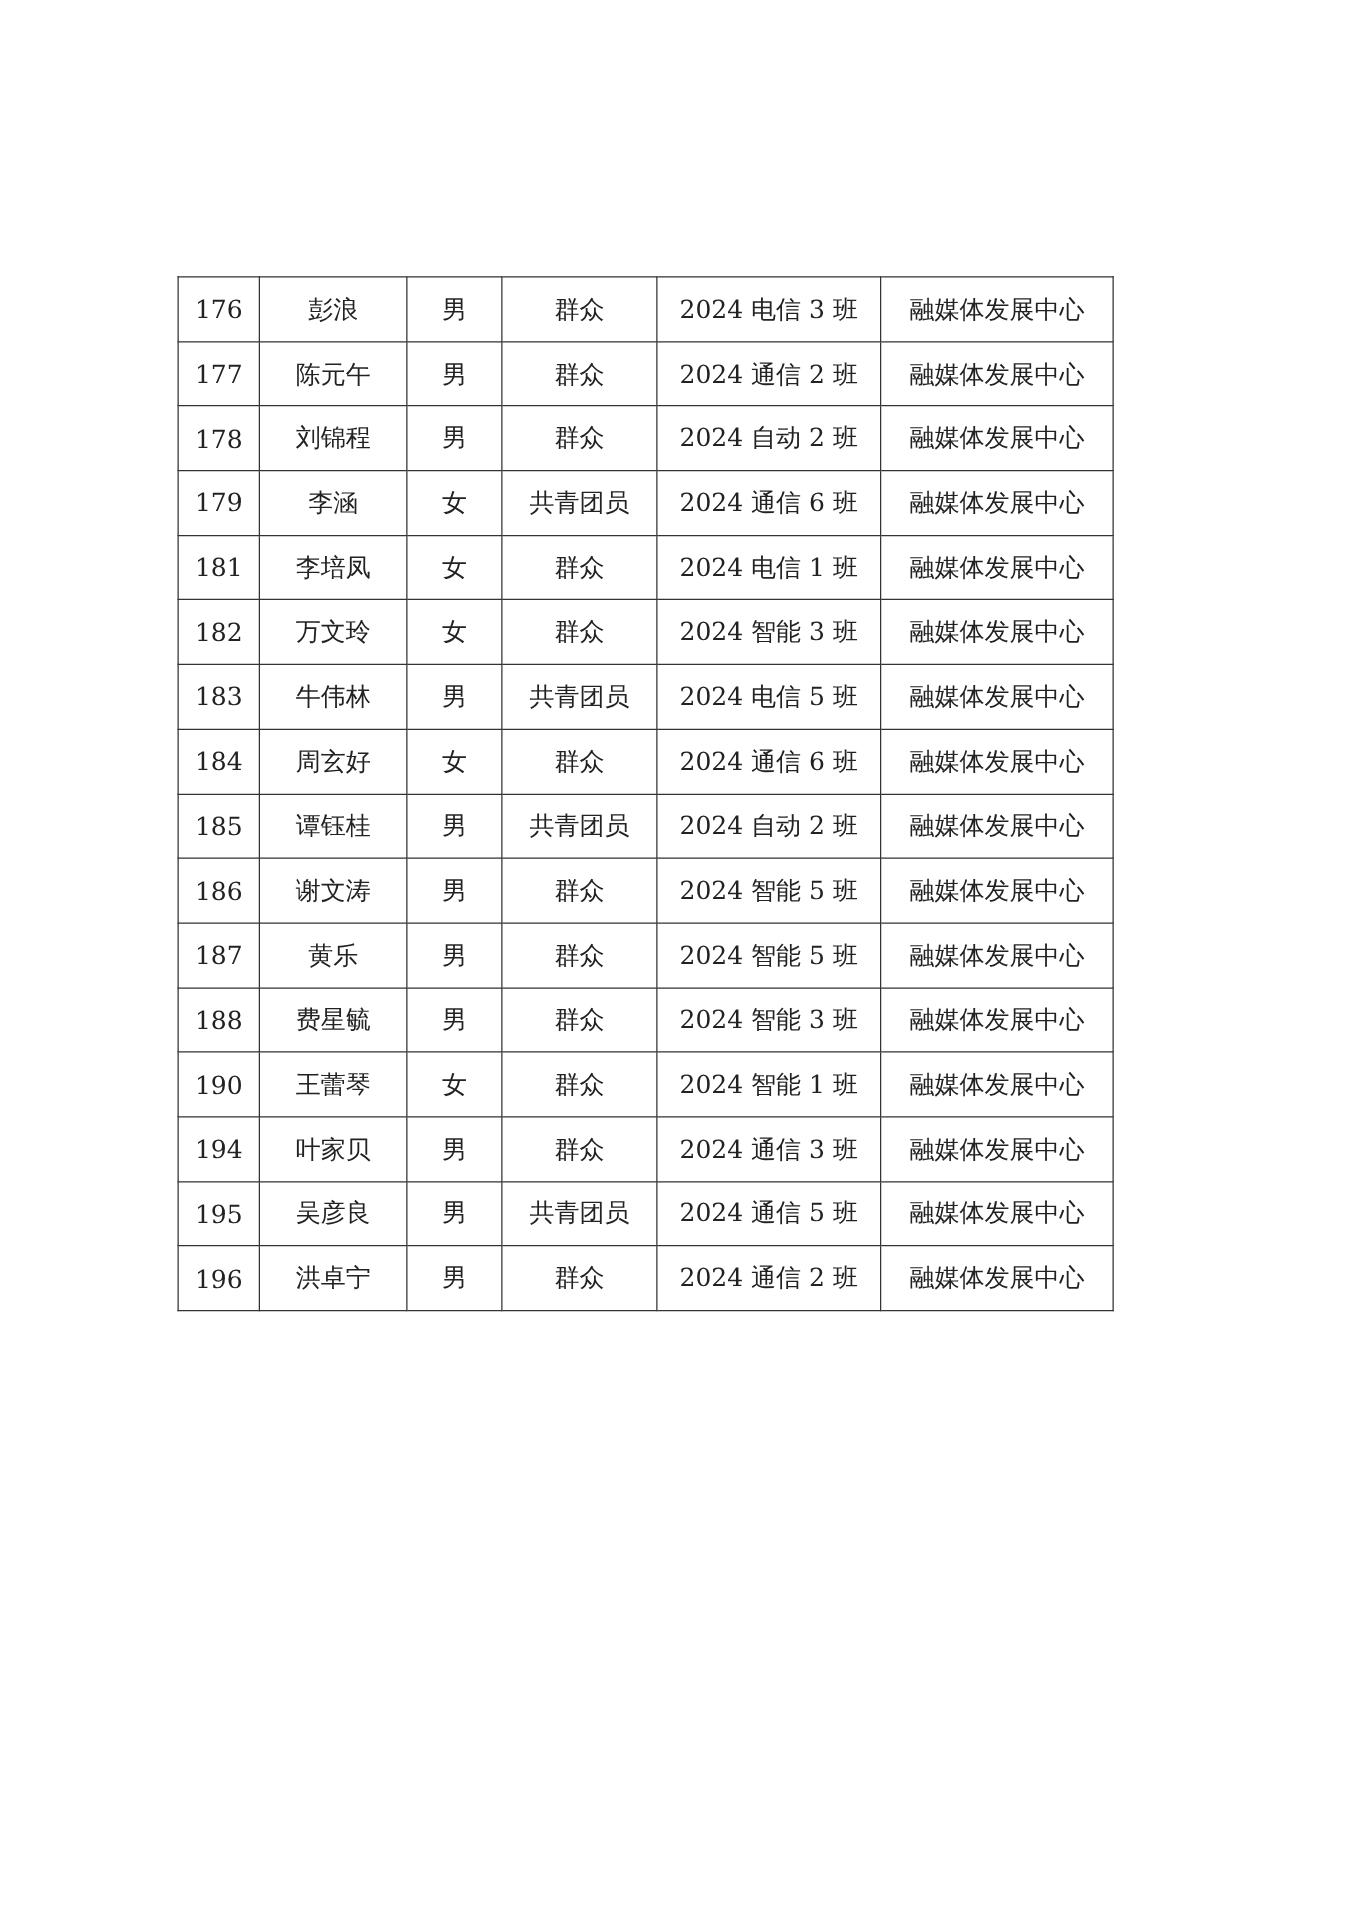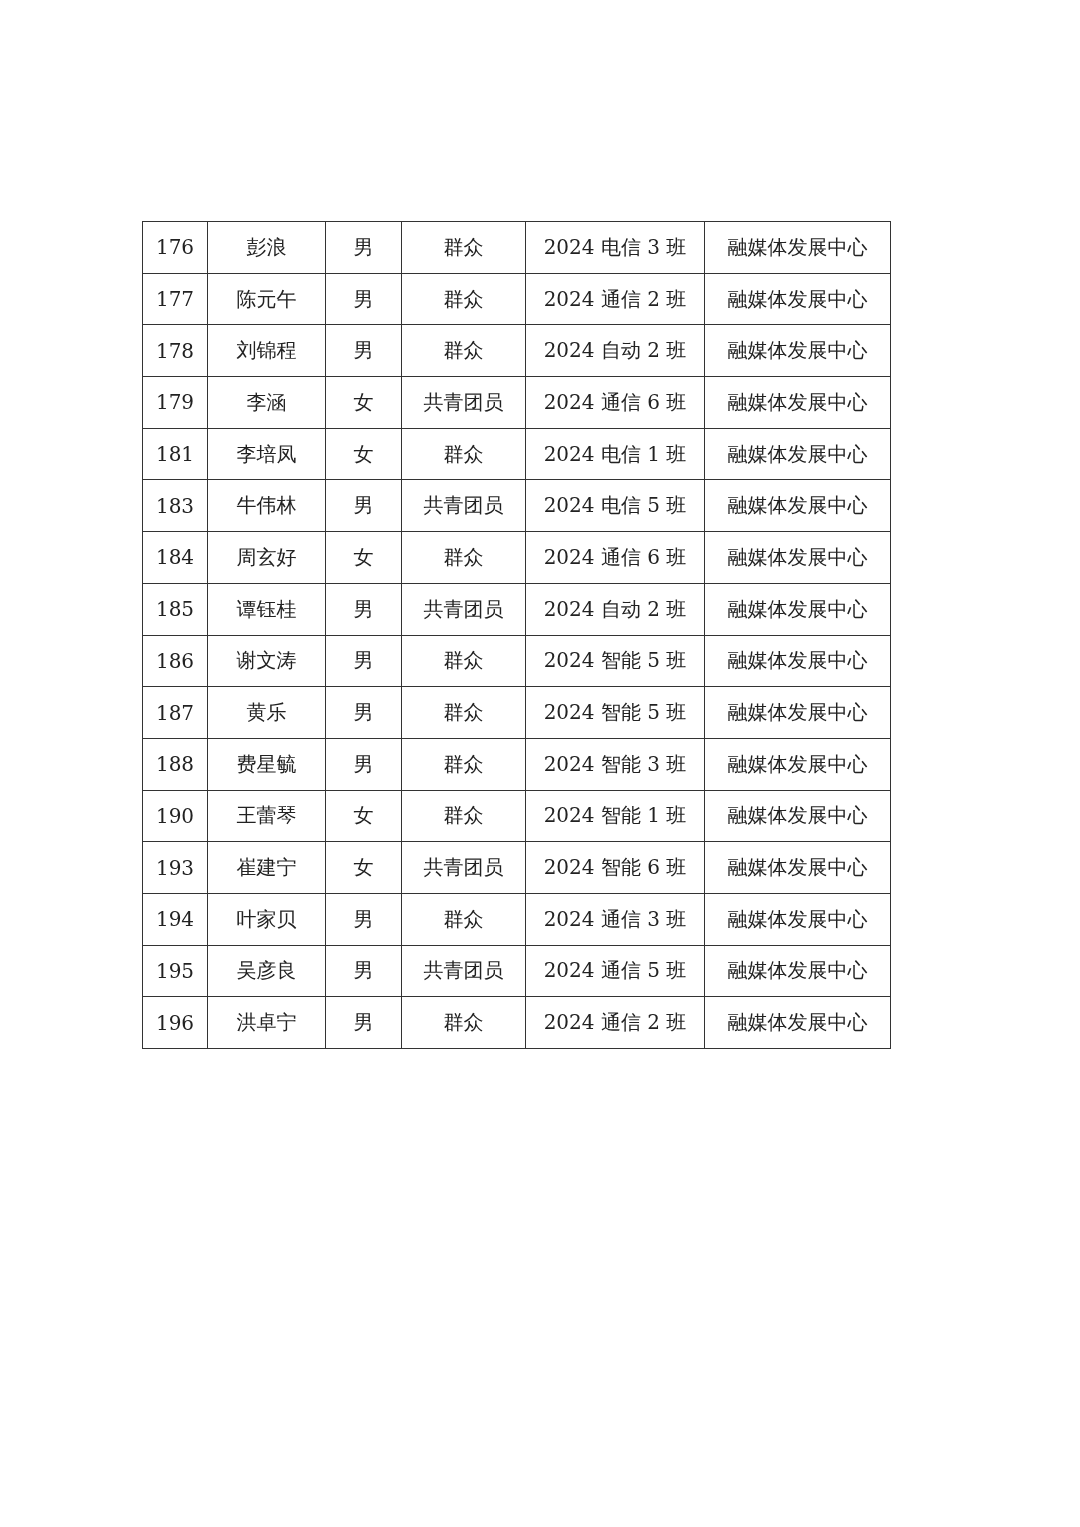--- a/index.html
+++ b/index.html
@@ -79,20 +79,28 @@
         </tr>
         <tr>
           <td>181</td>
           <td>李培凤</td>
           <td>女</td>
           <td>群众</td>
           <td>2024 电信 1 班</td>
           <td>融媒体发展中心</td>
         </tr>
         <tr>
+          <td>182</td>
+          <td>万文玲</td>
+          <td>女</td>
+          <td>群众</td>
+          <td>2024 智能 3 班</td>
+          <td>融媒体发展中心</td>
+        </tr>
+        <tr>
           <td>183</td>
           <td>牛伟林</td>
           <td>男</td>
           <td>共青团员</td>
           <td>2024 电信 5 班</td>
           <td>融媒体发展中心</td>
         </tr>
         <tr>
           <td>184</td>
           <td>周玄好</td>
@@ -135,28 +143,20 @@
         </tr>
         <tr>
           <td>190</td>
           <td>王蕾琴</td>
           <td>女</td>
           <td>群众</td>
           <td>2024 智能 1 班</td>
           <td>融媒体发展中心</td>
         </tr>
         <tr>
-          <td>193</td>
-          <td>崔建宁</td>
-          <td>女</td>
-          <td>共青团员</td>
-          <td>2024 智能 6 班</td>
-          <td>融媒体发展中心</td>
-        </tr>
-        <tr>
           <td>194</td>
           <td>叶家贝</td>
           <td>男</td>
           <td>群众</td>
           <td>2024 通信 3 班</td>
           <td>融媒体发展中心</td>
         </tr>
         <tr>
           <td>195</td>
           <td>吴彦良</td>

